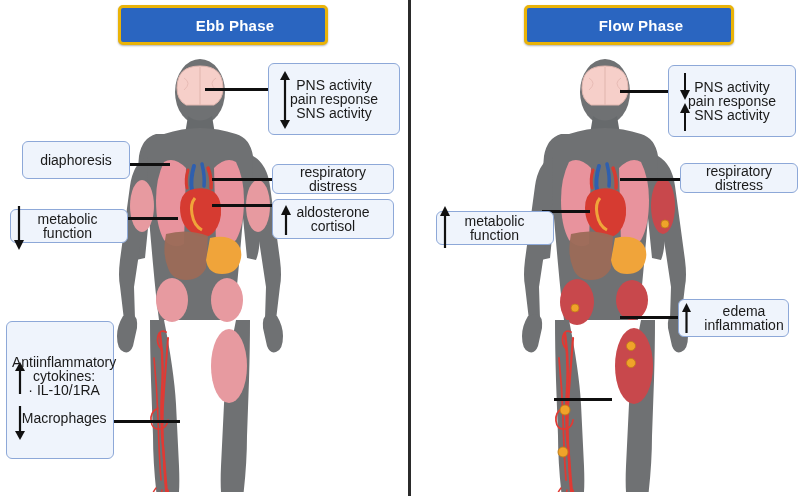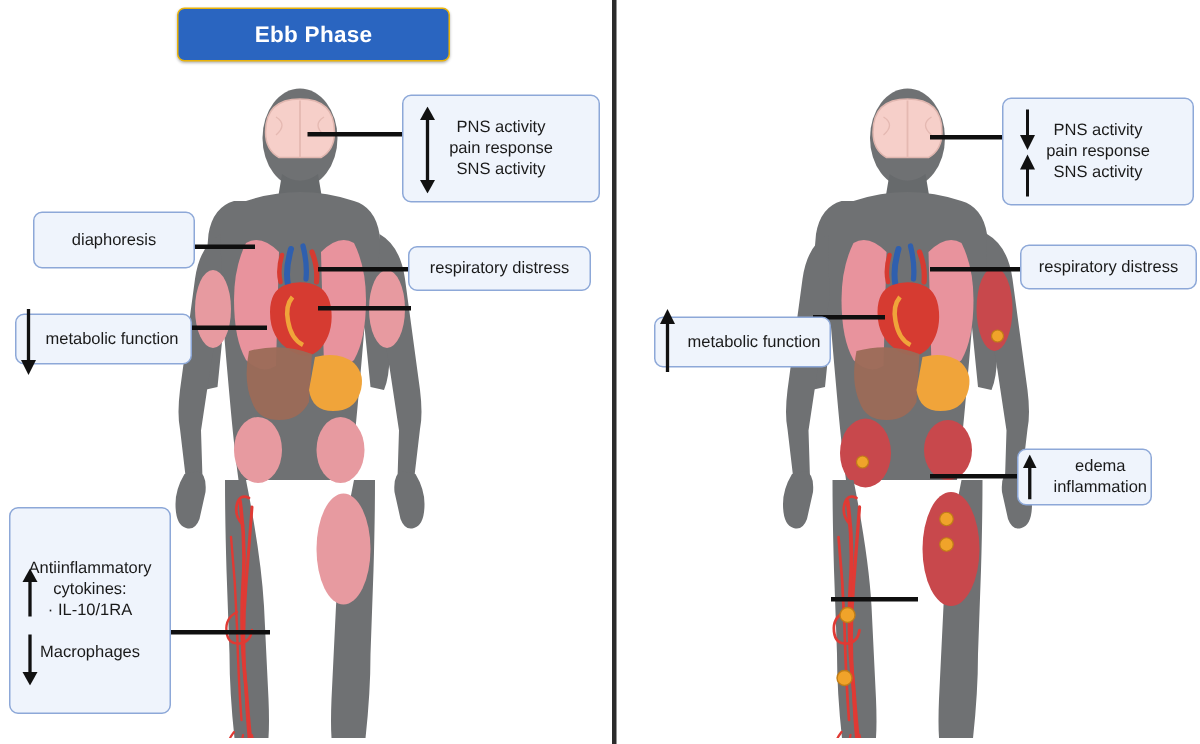--- a/index.html
+++ b/index.html
@@ -25,43 +25,44 @@
     height: 496px;
     background: #2b2b2b;
   }
 
   
   .phase-title {
     position: absolute;
     height: 34px;
     border-radius: 5px;
     background: #2a65c0;
-    border: 1px solid #eab308;
+    border: 3px solid #eab308;
     box-shadow: 0 1px 2px rgba(0,0,0,0.30);
     color: #ffffff;
     font-size: 15px;
     font-weight: bold;
     display: flex;
     align-items: center;
     justify-content: center;
     letter-spacing: 0.2px;
+    padding-left: 24px;
   }
 
   
   .callout {
     position: absolute;
     box-sizing: border-box;
     background: #eff4fc;
     border: 1px solid #8da8d8;
     border-radius: 6px;
     display: flex;
     align-items: center;
     justify-content: center;
     color: #1a1a1a;
-    font-size: 11px;
+    font-size: 14px;
     line-height: 14px;
     text-align: center;
     padding: 3px 5px;
   }
   .callout .txt { white-space: pre-line; }
   .callout.with-arrow { justify-content: flex-start; }
   .callout.with-arrow .txt { flex: 1; text-align: center; }
 
   
   .arrowbox {
@@ -181,35 +182,44 @@
   </div>
 
   <div class="callout" style="left:10px; top:209px; width:118px; height:34px; justify-content:flex-end; padding-right:8px;">
     <span class="txt">metabolic function</span>
   </div>
   <svg class="arrowbox" style="left:12px; top:206px;" width="14" height="44" viewBox="0 0 14 44">
     <line x1="7" y1="0" x2="7" y2="37" stroke="#111" stroke-width="2.2"></line>
     <polygon points="7,44 2,34 12,34" fill="#111"></polygon>
   </svg>
 
-
-  <div class="callout with-arrow" style="left:6px; top:338px; width:108px; height:138px;">
+  <div class="callout with-arrow" style="left:272px; top:199px; width:122px; height:40px;">
+    <svg class="arrowbox" style="left:6px; top:5px;" width="14" height="30" viewBox="0 0 14 30">
+      <line x1="7" y1="6" x2="7" y2="30" stroke="#111" stroke-width="2.2"></line>
+      <polygon points="7,0 2,10 12,10" fill="#111"></polygon>
+    </svg>
+    <span class="txt">aldosterone
+cortisol</span>
+  </div>
+
+  <div class="callout with-arrow" style="left:6px; top:321px; width:108px; height:138px;">
     <svg class="arrowbox" style="left:6px; top:40px;" width="14" height="78" viewBox="0 0 14 78">
       <line x1="7" y1="6" x2="7" y2="32" stroke="#111" stroke-width="2.2"></line>
       <polygon points="7,0 2,9 12,9" fill="#111"></polygon>
       <line x1="7" y1="44" x2="7" y2="70" stroke="#111" stroke-width="2.2"></line>
       <polygon points="7,78 2,69 12,69" fill="#111"></polygon>
     </svg>
     <span class="txt bullets">Antiinflammatory
 cytokines:
 · IL-10/1RA
 
 Macrophages</span>
   </div>
 
+  <div class="phase-title" style="left:524px; top:5px; width:180px;">Flow Phase</div>
 
   <svg class="figure" style="left:500px; top:58px;" width="210" height="434" viewBox="0 0 204 434">
     <ellipse cx="102" cy="34" rx="25" ry="33" fill="#6f7173"></ellipse>
     <path d="M79 30 q0 -22 23 -22 q23 0 23 22 q0 12 -9 17 h-28 q-9 -5 -9 -17 z" fill="#f6cfc9" stroke="#e0b6af" stroke-width="1"></path>
     <path d="M102 9 L102 47" stroke="#e5b9b2" stroke-width="1.2" fill="none"></path>
     <path d="M86 20 q8 5 0 12 M118 20 q-8 5 0 12" stroke="#e5b9b2" stroke-width="0.9" fill="none"></path>
     <path d="M90 58 q12 9 24 0 l3 18 h-30 z" fill="#676a6c"></path>
     <path d="M66 76 q36 -12 72 0 q14 4 17 22 l6 70 q2 22 -3 34 l-9 -2 l-4 -40
              q-2 24 -4 46 q-3 34 -6 56 h-74 q-3 -22 -6 -56 q-2 -22 -4 -46
              l-4 40 l-9 2 q-5 -12 -3 -34 l6 -70 q3 -18 17 -22 z" fill="#6f7173"></path>
@@ -284,21 +294,21 @@
   </div>
 
   <div class="callout" style="left:436px; top:211px; width:118px; height:34px; justify-content:flex-end; padding-right:6px;">
     <span class="txt">metabolic function</span>
   </div>
   <svg class="arrowbox" style="left:438px; top:206px;" width="14" height="42" viewBox="0 0 14 42">
     <line x1="7" y1="7" x2="7" y2="42" stroke="#111" stroke-width="2.2"></line>
     <polygon points="7,0 2,10 12,10" fill="#111"></polygon>
   </svg>
 
-  <div class="callout" style="left:678px; top:299px; width:90px; height:38px; padding-left:26px;">
+  <div class="callout" style="left:678px; top:299px; width:111px; height:38px; padding-left:26px;">
     <span class="txt">edema
 inflammation</span>
   </div>
   <svg class="arrowbox" style="left:680px; top:303px;" width="13" height="30" viewBox="0 0 13 30">
     <line x1="6.5" y1="6" x2="6.5" y2="30" stroke="#111" stroke-width="2.2"></line>
     <polygon points="6.5,0 2,9 11,9" fill="#111"></polygon>
   </svg>
 
 
 </div>

